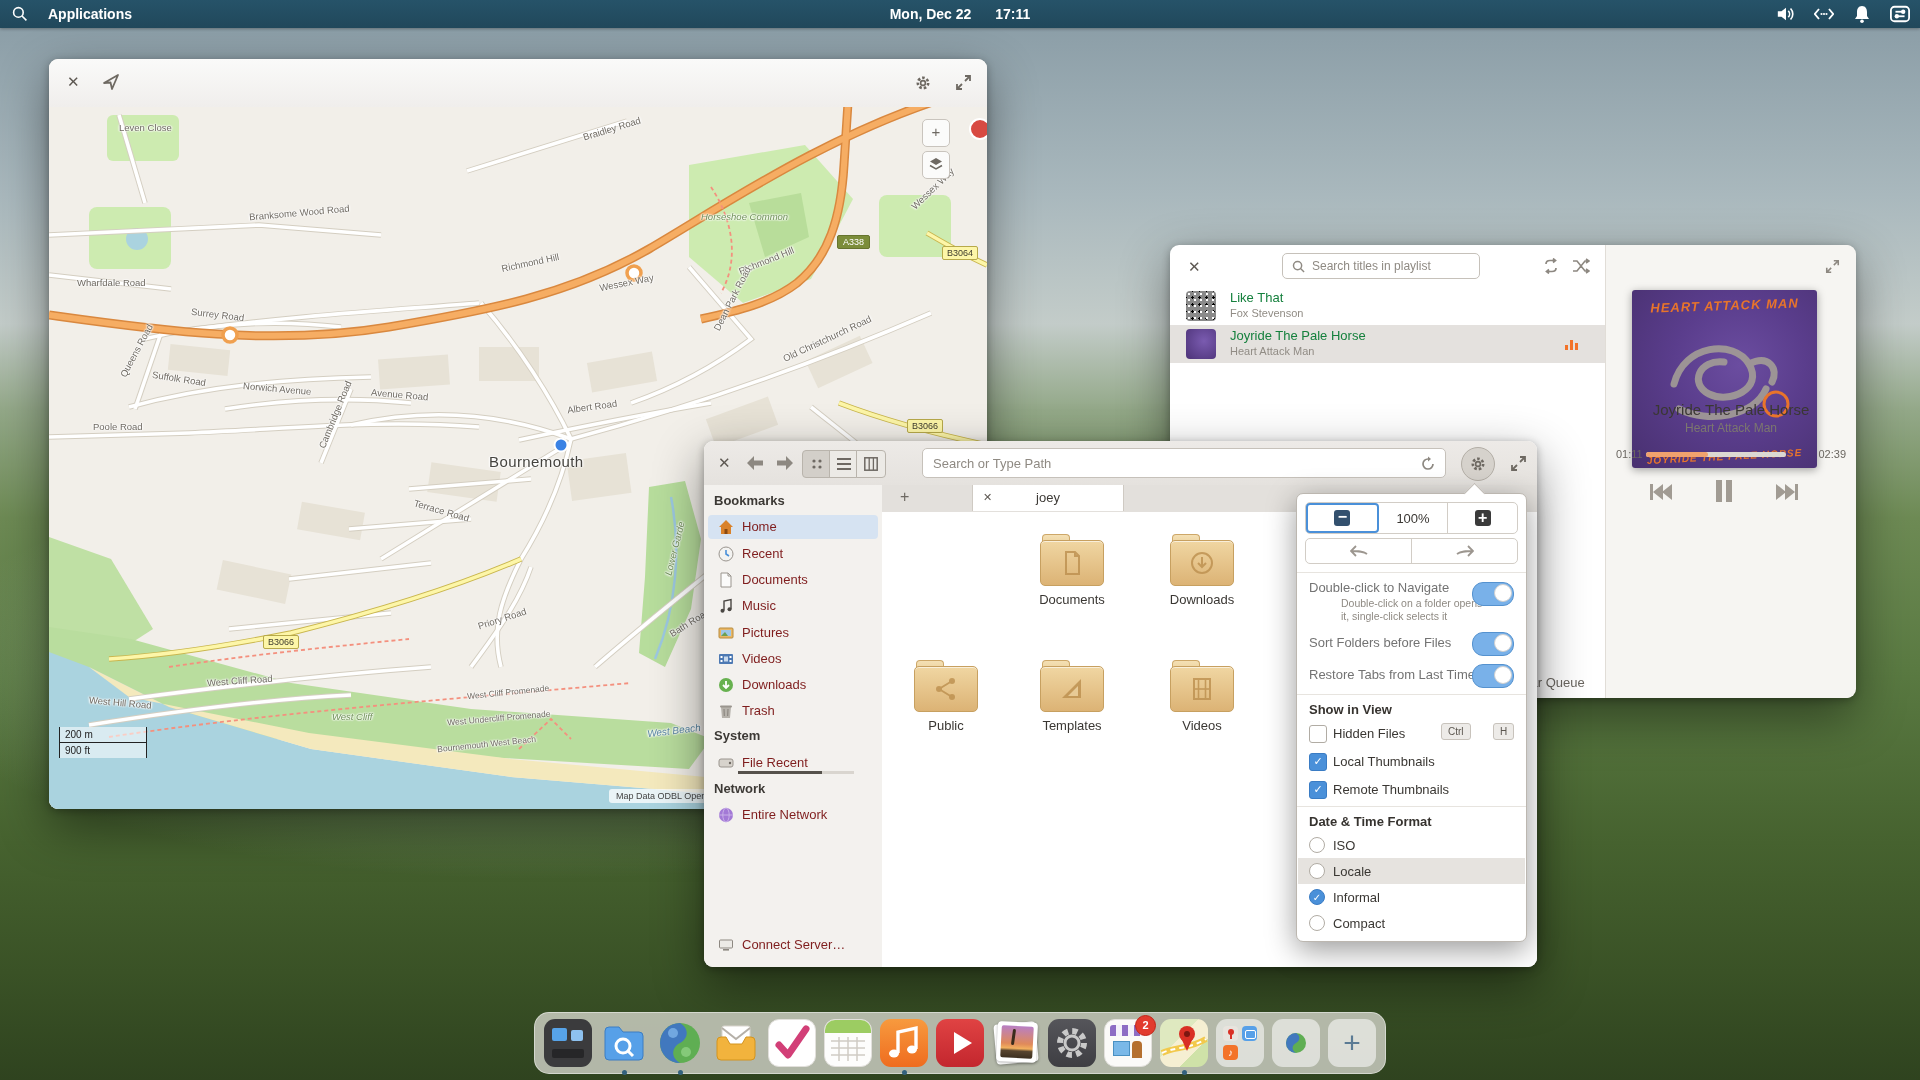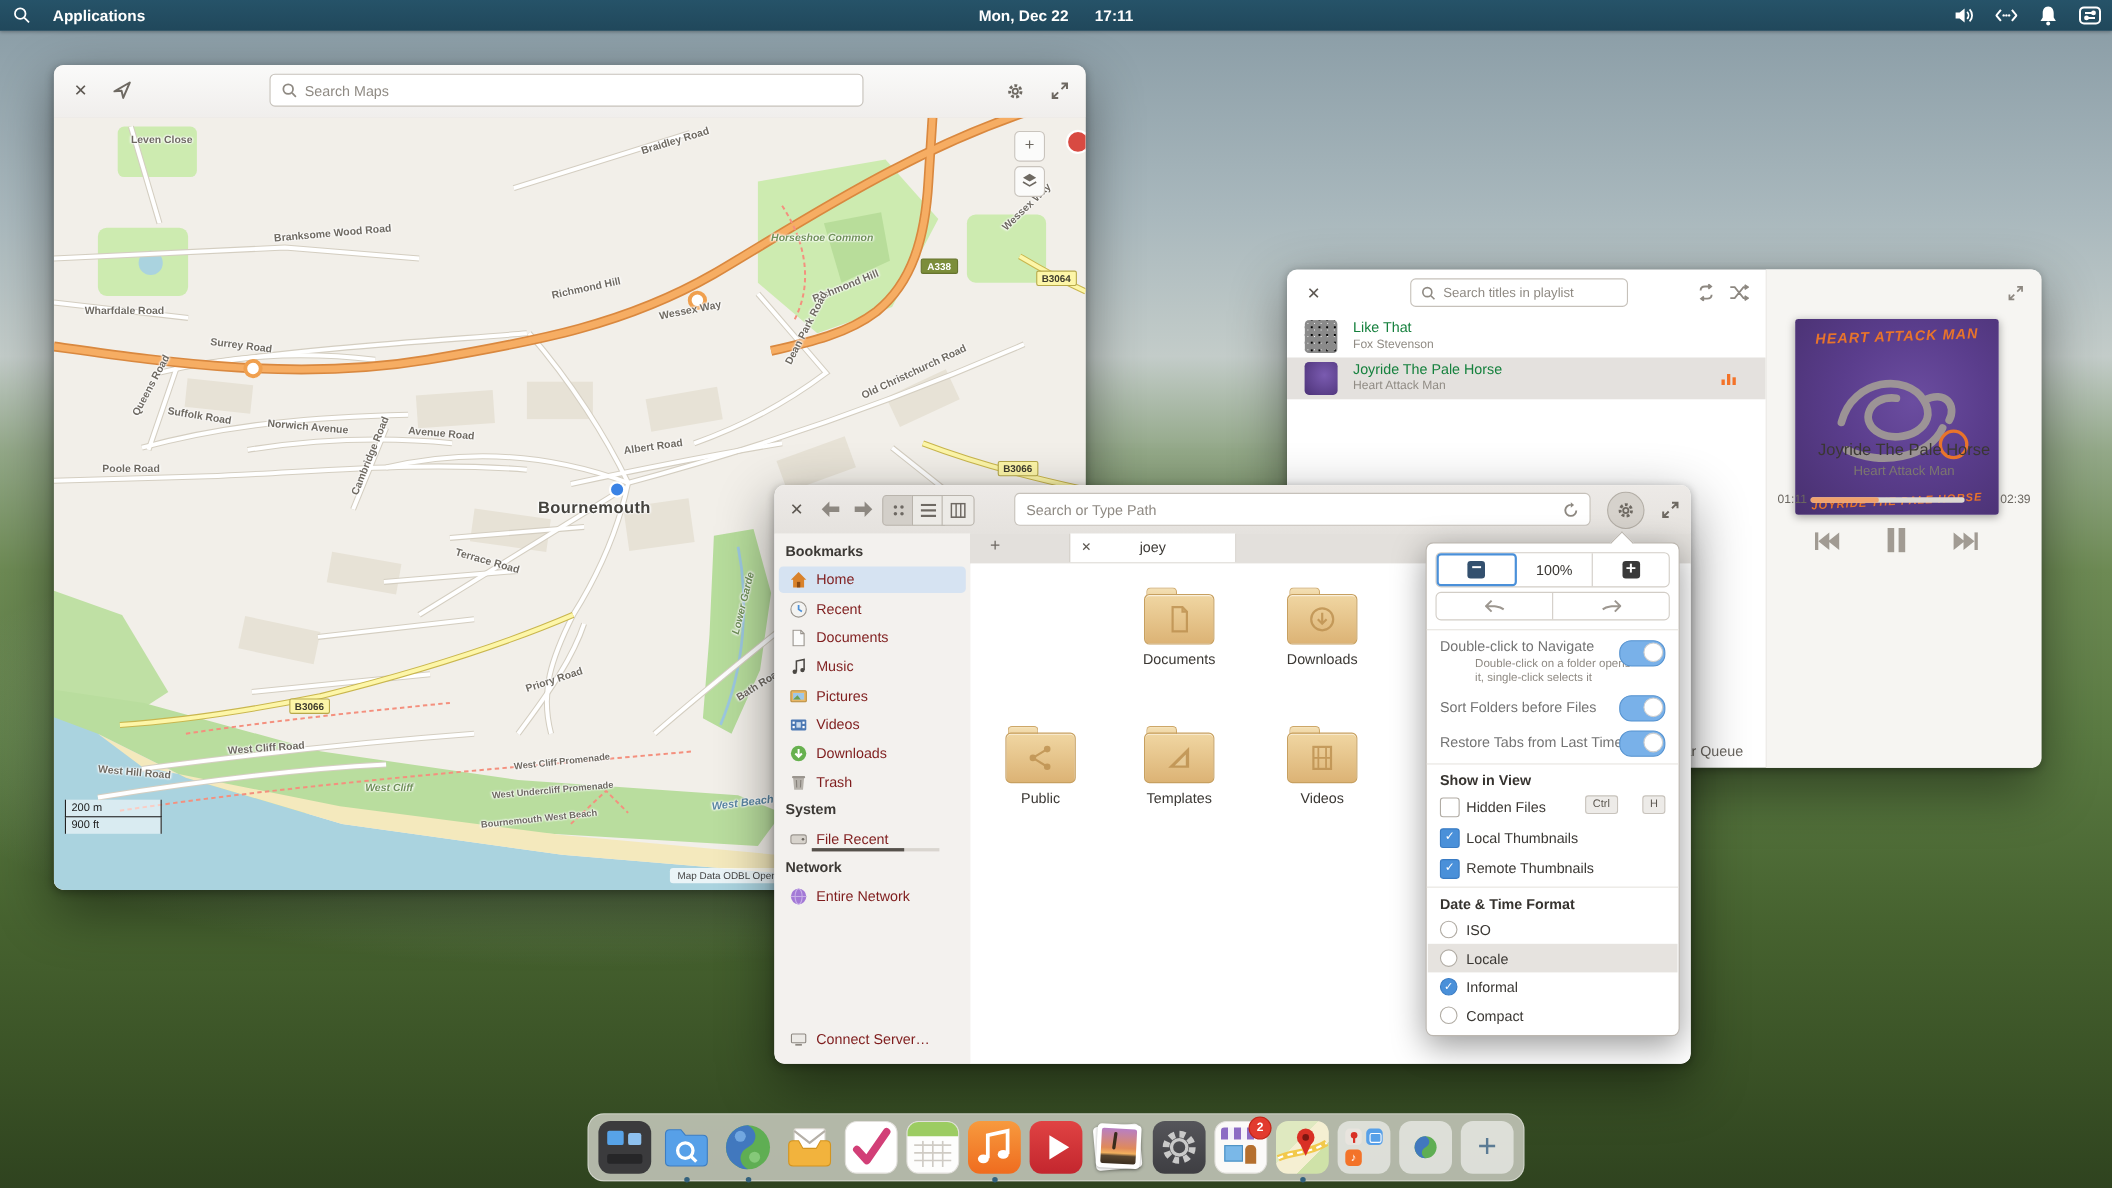--- a/index.html
+++ b/index.html
@@ -109,27 +109,20 @@
 <body>
 
 <div id="stage">
 
   <div class="window" id="maps">
     <div class="abs" id="maps-header">
       <span class="abs closex" style="left:18px;top:14px;">✕</span>
       <svg class="abs" style="left:52px;top:13px;" width="20" height="20" viewBox="0 0 20 20">
         <path d="M3 11 L17 3 L11 17 L9.5 10.5 Z" fill="none" stroke="#6e6962" stroke-width="1.8" stroke-linejoin="round"></path>
       </svg>
-      <div class="abs entry" style="left:196px;top:8px;width:540px;height:30px;padding-left:10px;box-sizing:border-box;">
-        <svg width="14" height="14" viewBox="0 0 14 14">
-          <circle cx="6" cy="6" r="4.4" fill="none" stroke="#8f8a83" stroke-width="1.6"></circle>
-            <line x1="9.5" y1="9.5" x2="13" y2="13" stroke="#8f8a83" stroke-width="1.6"></line>
-        </svg>
-        <span>Search Maps</span>
-      </div>
       <svg class="abs" style="left:864px;top:14px;" width="20" height="20" viewBox="0 0 20 20">
         <circle cx="10" cy="10" r="5.2" fill="none" stroke="#6e6962" stroke-width="2.6" stroke-dasharray="2.6 2"></circle>
           <circle cx="10" cy="10" r="2.4" fill="none" stroke="#6e6962" stroke-width="1.6"></circle>
       </svg>
       <svg class="abs" style="left:906px;top:15px;" width="17" height="17" viewBox="0 0 17 17">
         <path d="M10 2 h5 v5 M15 2 L10 7 M7 15 H2 v-5 M2 15 l5-5" fill="none" stroke="#6e6962" stroke-width="1.8"></path>
       </svg>
     </div>
 
     <div class="abs" id="maps-map">
@@ -250,21 +243,21 @@
             <path d="M470,642 L502,612 L522,632"></path>
           <path d="M662,80 C682,110 692,150 672,186"></path>
             <path d="M120,560 C200,548 280,540 360,532"></path>
         </g>
 
         <circle cx="181" cy="228" r="7" fill="#fff" stroke="#f0a04f" stroke-width="3.5"></circle>
         <circle cx="585" cy="166" r="7" fill="#fff" stroke="#f0a04f" stroke-width="3.5"></circle>
         <circle cx="931" cy="22" r="10" fill="#d84a42" stroke="#fff" stroke-width="2"></circle>
         <circle cx="512" cy="338" r="6.5" fill="#3a82e4" stroke="#ffffff" stroke-width="2"></circle>
       </svg>
-      <div class="abs" style="left:0;top:0;width:938px;height:702px;font-weight:bold;">
+      <div class="abs" style="left:0;top:0;width:938px;height:702px;">
 
       <span class="ml" style="left:70px;top:15px">Leven Close</span>
           <span class="ml" style="left:533px;top:16px;transform:rotate(-17deg)">Braidley Road</span>
           <span class="ml" style="left:200px;top:100px;transform:rotate(-5deg)">Branksome Wood Road</span>
           <span class="ml" style="left:856px;top:76px;transform:rotate(-44deg)">Wessex Way</span>
           <span class="ml green" style="left:652px;top:104px">Horseshoe Common</span>
           <span class="ml" style="left:452px;top:150px;transform:rotate(-12deg)">Richmond Hill</span>
           <span class="ml" style="left:550px;top:170px;transform:rotate(-11deg)">Wessex Way</span>
           <span class="ml" style="left:688px;top:148px;transform:rotate(-22deg)">Richmond Hill</span>
           <span class="ml" style="left:648px;top:186px;transform:rotate(-63deg)">Dean Park Road</span>

